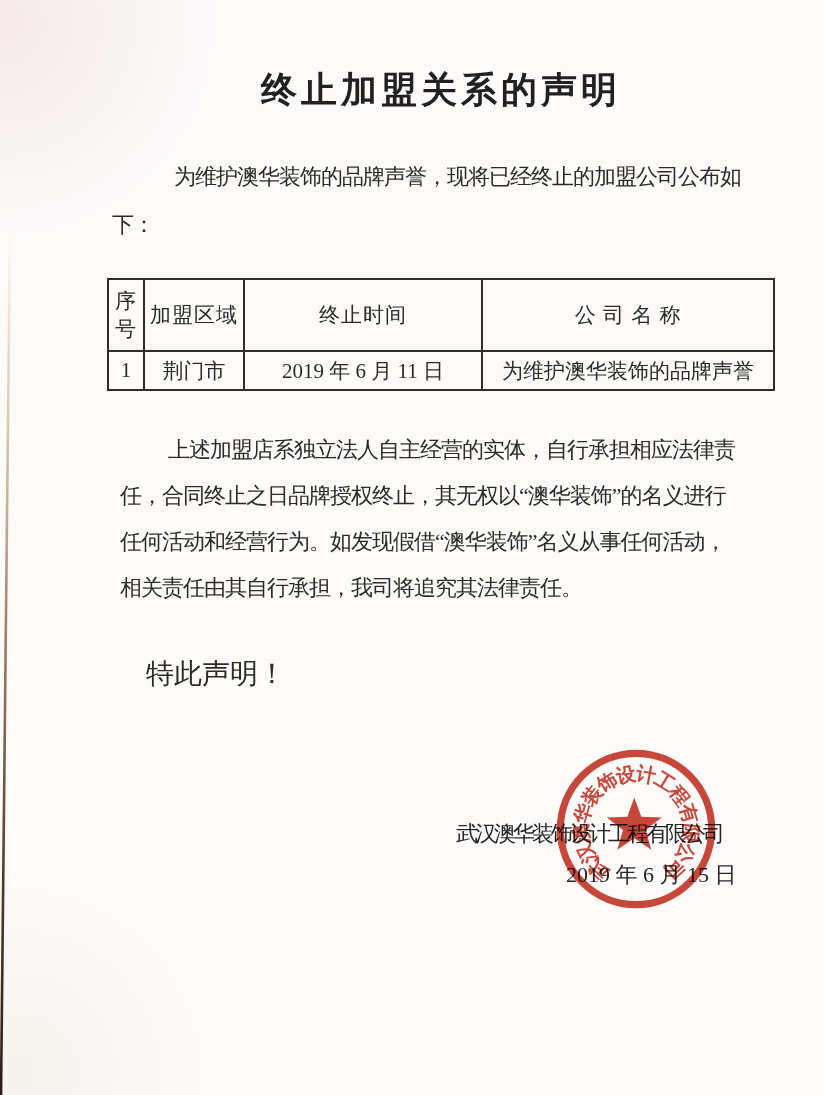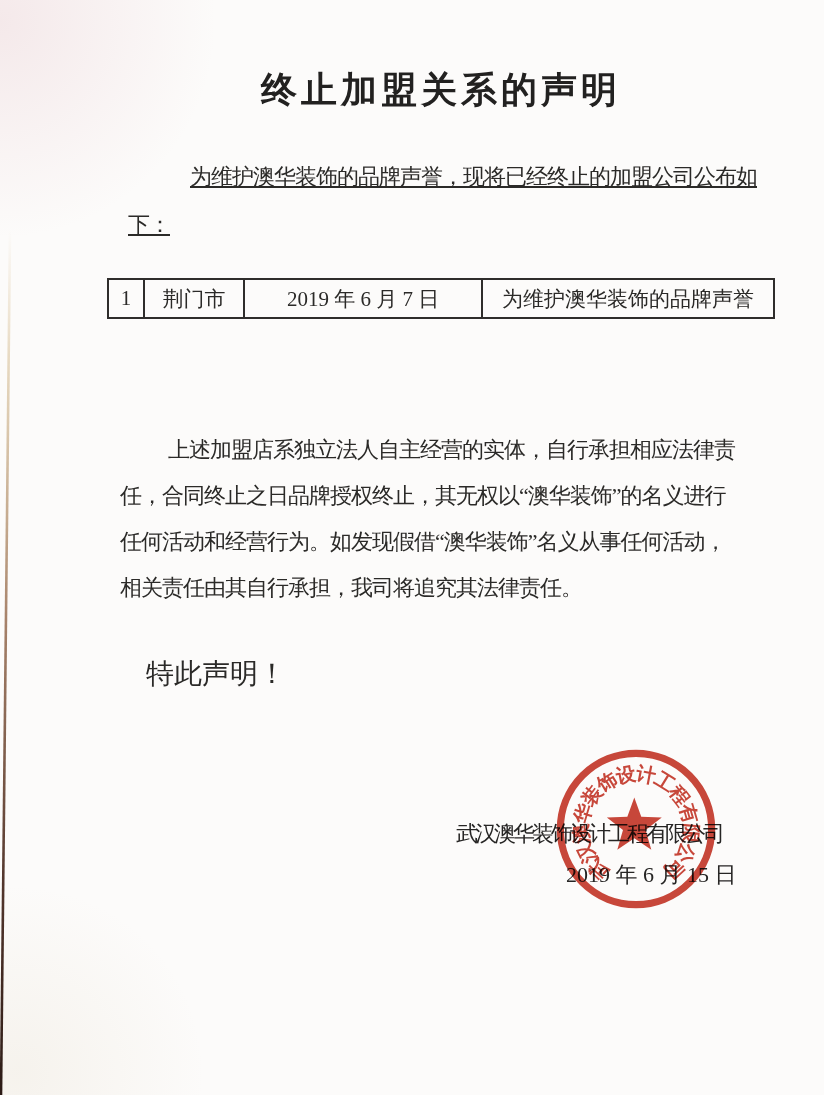--- a/index.html
+++ b/index.html
@@ -25,21 +25,21 @@
     color: #222120;
   }
 
   .para {
     white-space: pre-line;
     font-size: 22px;
     letter-spacing: -1px;
     line-height: 47px;
     color: #2b2a28;
   }
-  .intro { left: 128px; top: 153px; width: 648px; line-height: 48px; text-indent: 62px; text-decoration: underline; }
+  .intro { left: 112px; top: 153px; width: 648px; line-height: 48px; text-indent: 62px; }
   .body-text { left: 120px; top: 427px; width: 644px; line-height: 46px; text-indent: 48px; }
   .closing { left: 146px; top: 650px; font-size: 28px; letter-spacing: 0; }
 
   table.franchise {
     position: absolute; left: 107px; top: 278px;
     width: 666px;
     border-collapse: collapse;
     table-layout: fixed;
     font-size: 21px;
     color: #2b2a28;
@@ -97,24 +97,30 @@
 下：</div>
 
 <table class="franchise">
   <colgroup>
     <col class="col-no">
       <col class="col-region">
       <col class="col-date">
       <col class="col-company">
   </colgroup>
   <tbody>
+      <tr class="hdr-row">
+    <th>序号</th>
+    <th>加盟区域</th>
+    <th>终止时间</th>
+    <th>公 司 名 称</th>
+  </tr>
   <tr class="data-row">
     <td>1</td>
     <td>荆门市</td>
-    <td>2019 年 6 月 7 日</td>
+    <td>2019 年 6 月 11 日</td>
     <td>为维护澳华装饰的品牌声誉</td>
   </tr>
 </tbody>
   </table>
 
 <div class="abs para body-text">上述加盟店系独立法人自主经营的实体，自行承担相应法律责
 任，合同终止之日品牌授权终止，其无权以“澳华装饰”的名义进行
 任何活动和经营行为。如发现假借“澳华装饰”名义从事任何活动，
 相关责任由其自行承担，我司将追究其法律责任。</div>
 

